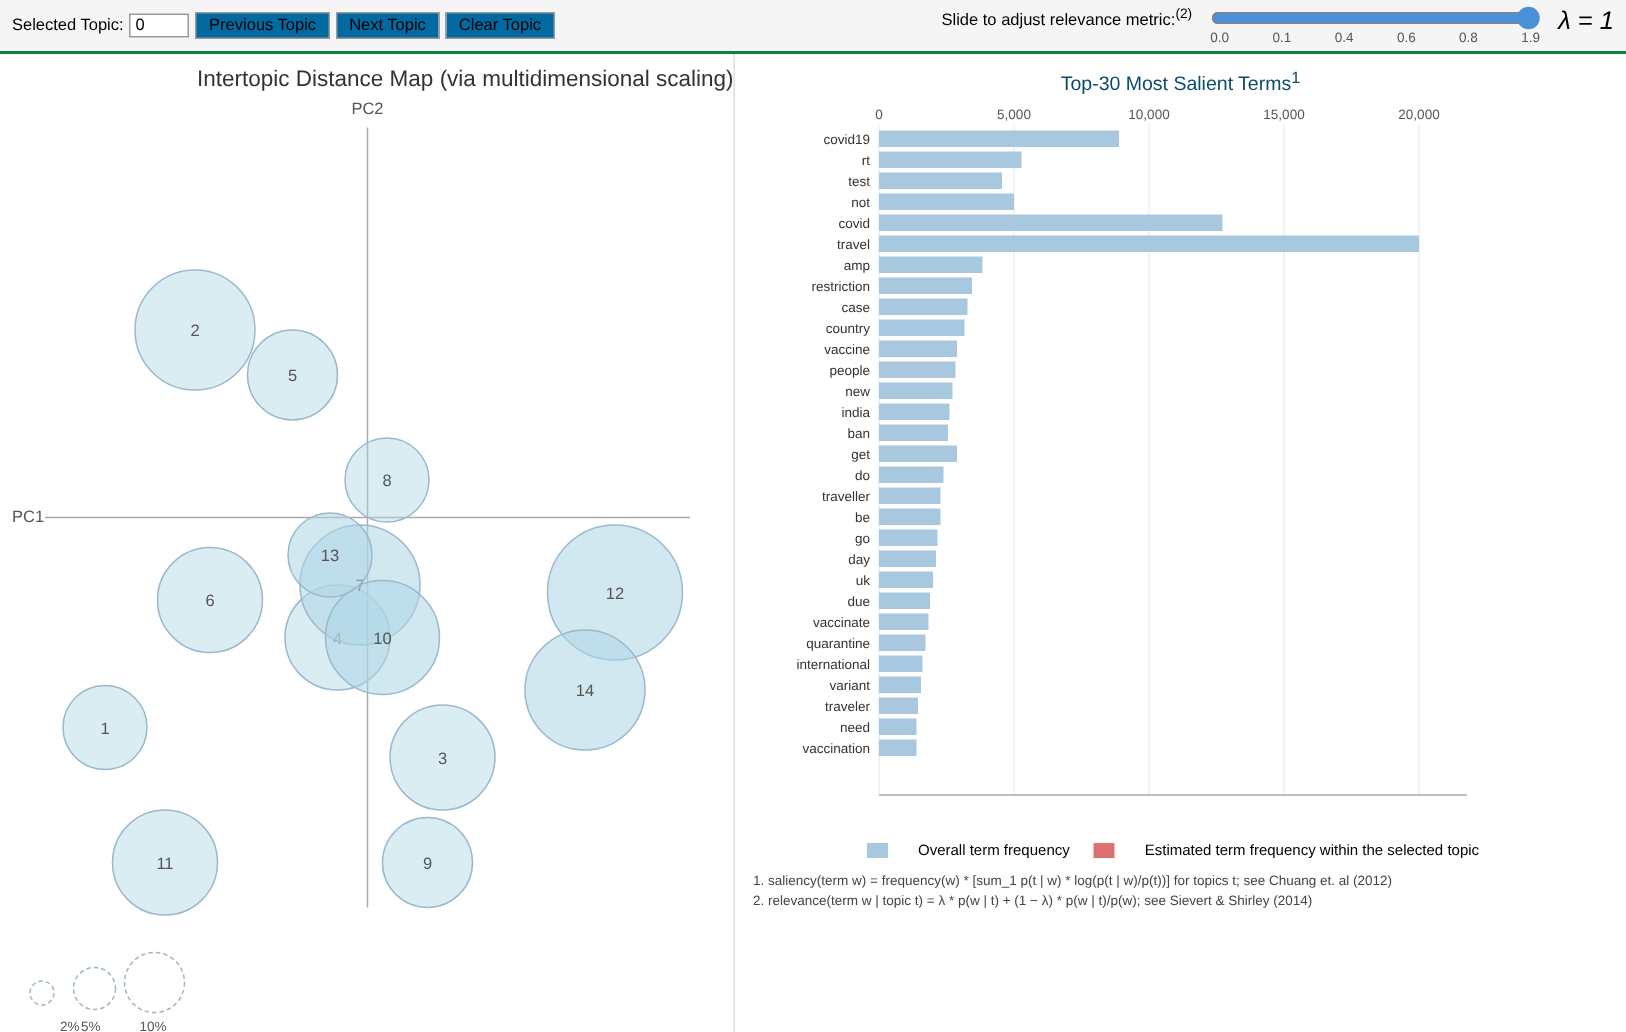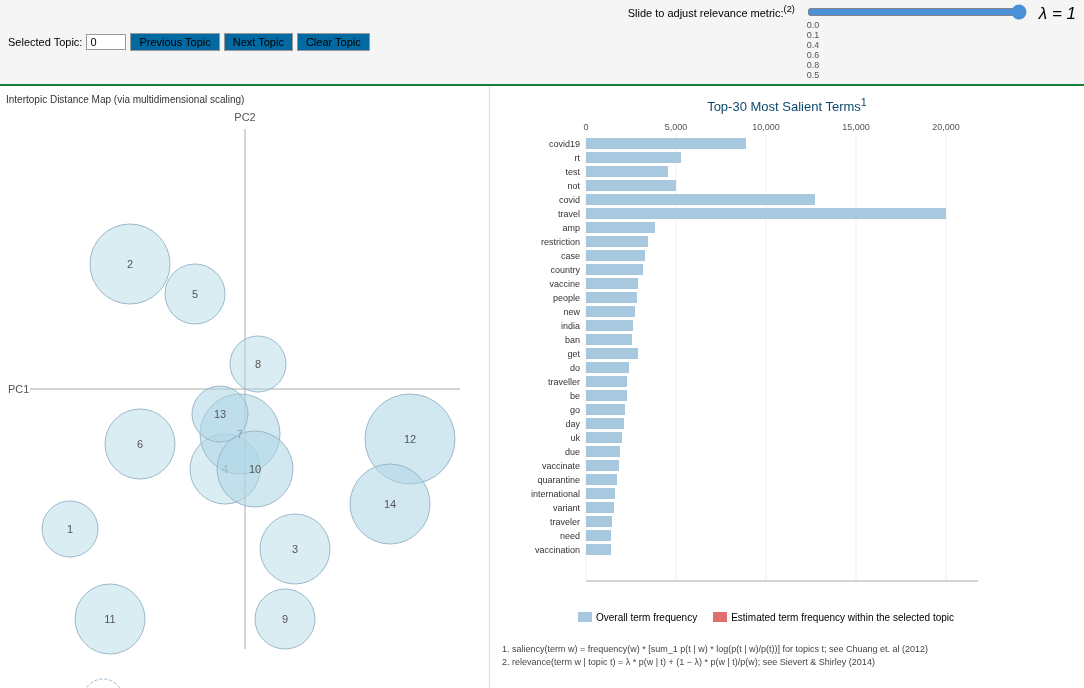--- a/index.html
+++ b/index.html
@@ -12,62 +12,62 @@
     .topic-input { width: 40px; border: 1px solid #999; padding: 1px 3px; font-size: 11px; }
     .btn { border: 1px solid #999; background: #0369a1; padding: 2px 8px; font-size: 11px; cursor: pointer; }
     .slider-label { font-size: 11px; }
     .lambda-label { font-size: 17px; font-style: italic; }
     input[type=range] { width: 200px; accent-color: #4a90d9; }
 
     .main-content { display: flex; width: 1084px; height: 655px; }
 
     
     .left-panel { width: 490px; height: 655px; position: relative; border-right: 1px solid #ddd; }
-    .panel-title { text-align: left; font-size: 10px; padding: 8px 0 4px 6px; color: #333; }
+    .panel-title { text-align: right; font-size: 15px; padding: 8px 0 4px 6px; color: #333; }
     .scatter-area { position: relative; width: 490px; height: 560px; }
     .axis-label-pc1 { position: absolute; left: 8px; top: 50%; transform: translateY(-50%); font-size: 11px; color: #555; }
     .axis-label-pc2 { position: absolute; top: 2px; left: 50%; transform: translateX(-50%); font-size: 11px; color: #555; }
 
     
     .scatter-svg { width: 490px; height: 560px; }
 
     
     .right-panel { flex: 1; height: 655px; padding: 4px 8px; overflow: hidden; }
     .chart-title { text-align: center; font-size: 13px; padding: 6px 0 2px 0; color: #0c4a6e; }
 
     .chart-legend { display: flex; gap: 16px; margin-top: 4px; padding-left: 80px; }
-    .legend-entry { display: flex; gap: 4px; font-size: 10px; }
+    .legend-entry { display: flex; gap: 20px; font-size: 10px; }
     .legend-box { width: 14px; height: 10px; display: inline-block; }
 
-    .footnotes { font-size: 9px; color: #444; margin-top: 20px; padding-left: 4px; line-height: 1.4; }
+    .footnotes { font-size: 9px; color: #444; margin-top: 8px; padding-left: 4px; line-height: 1.4; }
   </style>
 </head>
 <body>
 
 <div class="top-bar">
   <div class="top-left">
     <span class="topic-label">Selected Topic:</span>
     <input type="text" class="topic-input" value="0" style="">
     <button class="btn">Previous Topic</button>
     <button class="btn">Next Topic</button>
     <button class="btn">Clear Topic</button>
   </div>
   <div class="top-right">
     <span class="slider-label">
       <span>Slide to adjust relevance metric:</span><sup>(2)</sup>
     </span>
     <div style="display:flex;flex-direction:column;align-items:flex-start;">
       <input type="range" min="0" max="1" step="0.01" value="1" style="width: 220px;">
-      <div style="display:flex;justify-content:space-between;width:220px;font-size:9px;color:#555;flex-direction:column;">
+      <div style="display:flex;justify-content:space-between;width:220px;font-size:9px;color:#555;">
         <span>0.0</span>
         <span>0.1</span>
         <span>0.4</span>
         <span>0.6</span>
         <span>0.8</span>
-        <span>0.5</span>
+        <span>1.9</span>
       </div>
     </div>
     <span class="lambda-label">λ = 1</span>
   </div>
 </div>
 
 <div class="main-content">
 
   <div class="left-panel">
     <div class="panel-title">Intertopic Distance Map (via multidimensional scaling)</div>

